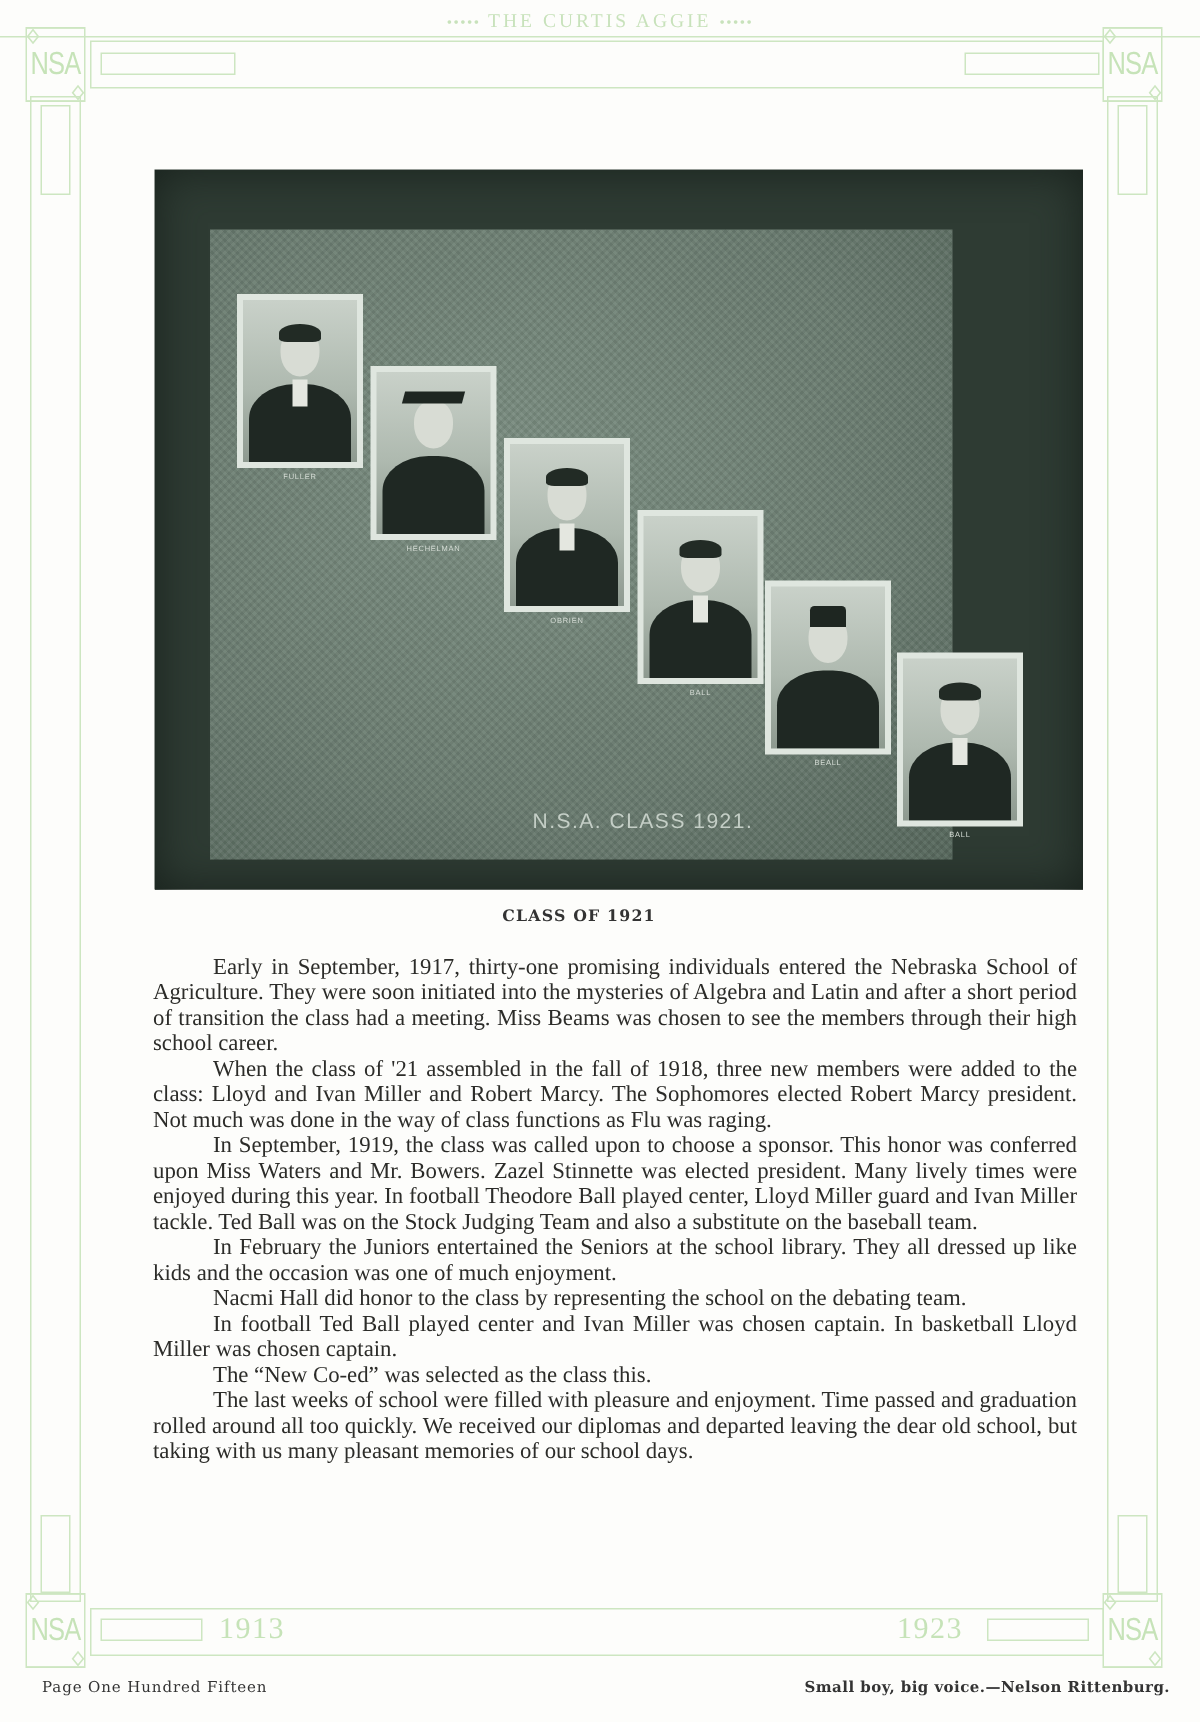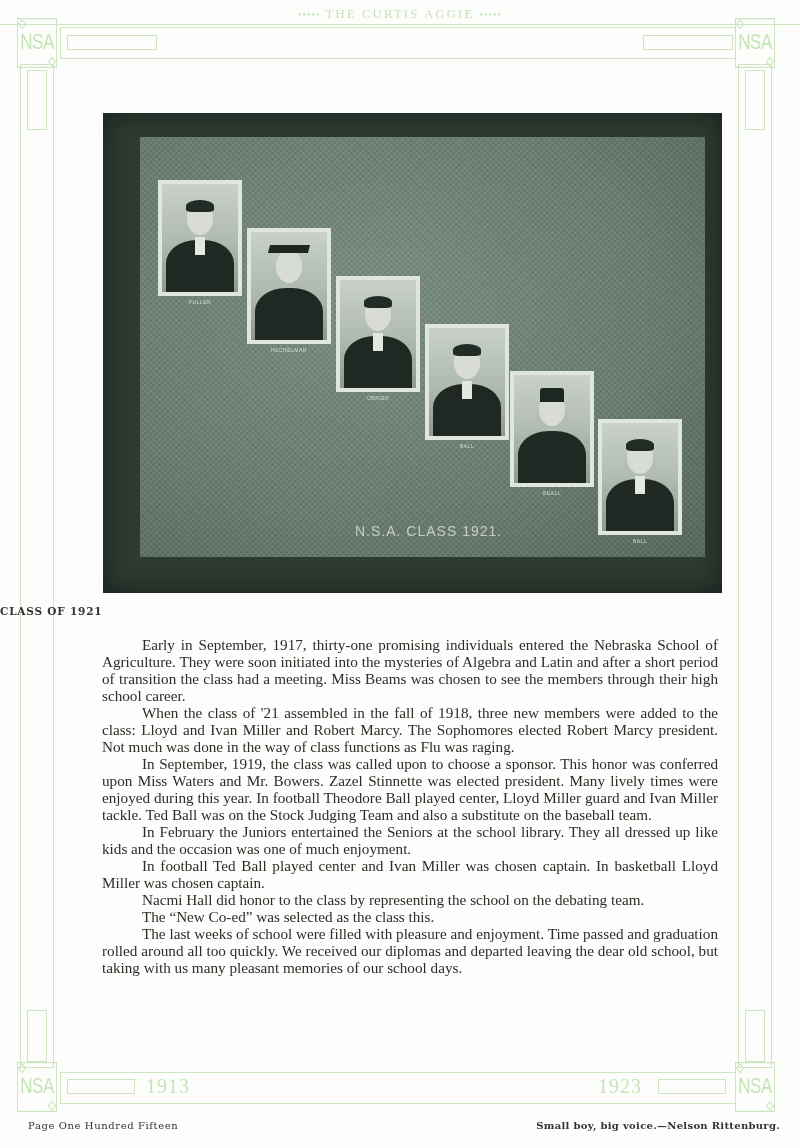--- a/index.html
+++ b/index.html
@@ -34,21 +34,21 @@
     position: absolute; font-family: "Liberation Serif", serif; font-size: 20px;
     color: #c6e3b8; letter-spacing: 1px;
   }
   
   .photo-outer {
     position: absolute; left: 103px; top: 113px; width: 619px; height: 480px;
     background: #2e3b33;
     box-shadow: inset 0 0 30px #18211c;
   }
   .photo-inner {
-    position: absolute; left: 37px; top: 24px; width: 565px; height: 420px;
+    position: absolute; left: 37px; top: 40px; width: 495px; height: 420px;
     background:
       repeating-linear-gradient(45deg, rgba(255,255,255,0.03) 0 2px, rgba(0,0,0,0.04) 2px 4px),
       repeating-linear-gradient(-45deg, rgba(255,255,255,0.03) 0 2px, rgba(0,0,0,0.04) 2px 4px),
       radial-gradient(ellipse at 40% 40%, #7c8e82 0%, #6a7c70 60%, #56675c 100%);
   }
   .portrait {
     position: absolute; width: 84px; height: 116px; box-sizing: border-box;
     background: #dfe6df; padding: 4px;
   }
   .portrait .pic {
@@ -82,21 +82,21 @@
   }
   .portrait-label {
     position: absolute; font-family: "Liberation Sans", sans-serif; font-size: 5px;
     color: #d6ddd6; letter-spacing: 0.5px; text-align: center; width: 84px;
   }
   .photo-caption {
     position: absolute; left: 215px; top: 386px; font-family: "Liberation Sans", sans-serif;
     font-size: 14px; color: #c4cec6; letter-spacing: 1px;
   }
   .figure-caption {
-    position: absolute; top: 605px; left: 0; width: 772px; text-align: left;
+    position: absolute; top: 605px; left: 0; width: 772px; text-align: center;
     font-family: "DejaVu Serif", serif; font-size: 10.5px; font-weight: bold; letter-spacing: 0.8px;
     color: #333;
   }
   .body-text {
     position: absolute; left: 102px; top: 636px; width: 616px;
     font-family: "Liberation Serif", serif; font-size: 15.2px; line-height: 17px;
     text-align: justify; color: #2c2c29;
   }
   .body-text p { margin: 0; text-indent: 40px; }
   .footer-left {
@@ -210,20 +210,20 @@
   </div>
 </div>
 
 <div class="figure-caption">CLASS OF 1921</div>
 
 <div class="body-text">
   <p>Early in September, 1917, thirty-one promising individuals entered the Nebraska School of Agriculture. They were soon initiated into the mysteries of Algebra and Latin and after a short period of transition the class had a meeting. Miss Beams was chosen to see the members through their high school career.</p>
   <p>When the class of '21 assembled in the fall of 1918, three new members were added to the class: Lloyd and Ivan Miller and Robert Marcy. The Sophomores elected Robert Marcy president. Not much was done in the way of class functions as Flu was raging.</p>
   <p>In September, 1919, the class was called upon to choose a sponsor. This honor was conferred upon Miss Waters and Mr. Bowers.  Zazel Stinnette was elected president. Many lively times were enjoyed during this year. In football Theodore Ball played center, Lloyd Miller guard and Ivan Miller tackle. Ted Ball was on the Stock Judging Team and also a substitute on the baseball team.</p>
   <p>In February the Juniors entertained the Seniors at the school library. They all dressed up like kids and the occasion was one of much enjoyment.</p>
+  <p>Nacmi Hall did honor to the class by representing the school on the debating team.</p>
   <p>In football Ted Ball played center and Ivan Miller was chosen captain.  In basketball Lloyd Miller was chosen captain.</p>
-  <p>Nacmi Hall did honor to the class by representing the school on the debating team.</p>
   <p>The “New Co-ed” was selected as the class this.</p>
   <p>The last weeks of school were filled with pleasure and enjoyment. Time passed and graduation rolled around all too quickly. We received our diplomas and departed leaving the dear old school, but taking with us many pleasant memories of our school days.</p>
 </div>
 
 <div class="footer-left">Page One Hundred Fifteen</div>
 <div class="footer-right">Small boy, big voice.—Nelson Rittenburg.</div>
 
 </body></html>

